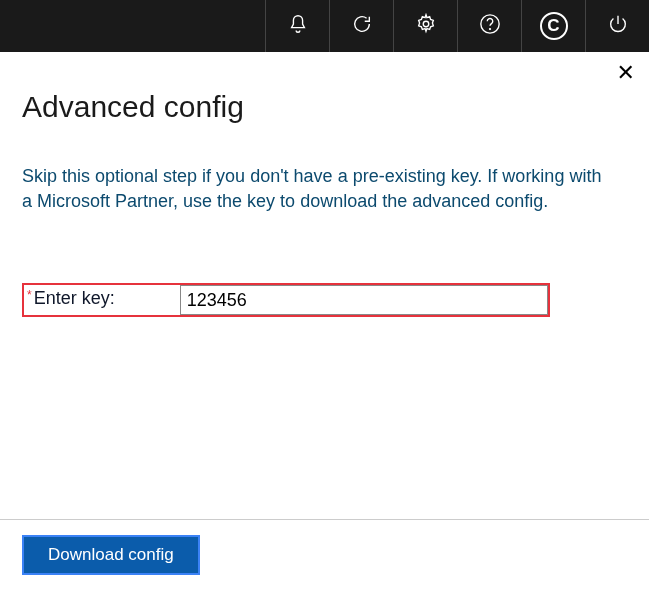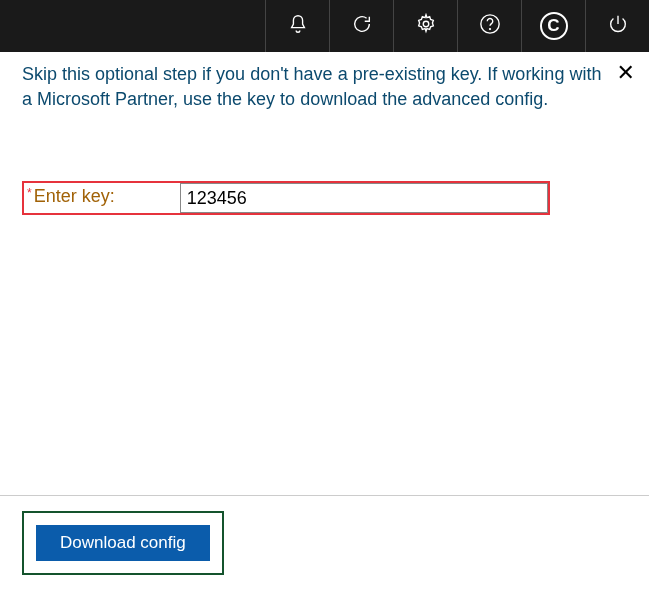--- a/index.html
+++ b/index.html
@@ -82,21 +82,21 @@
       width: 528px;
       height: 34px;
     }
     .field-required {
       color: #e6323c;
       font-size: 12px;
       padding: 3px 0 0 3px;
     }
     .field-label {
       font-size: 18px;
-      color: #a16207;
+      color: #0f172a;
       padding: 3px 4px 0 2px;
       white-space: nowrap;
       width: 148px;
     }
     .field-input {
       flex: 1;
       border: 1px solid #888;
       border-top: 1px solid #888;
       font-size: 18px;
       padding: 1px 6px;
@@ -106,22 +106,22 @@
     .footer {
       position: absolute;
       left: 0;
       right: 0;
       bottom: 0;
       border-top: 1px solid #ccc;
       padding: 15px 22px 18px 22px;
     }
     .download-wrap {
       display: inline-block;
-      border: 2px solid #14532d;
-      padding: 12px;
+      border: 2px solid #3b82f6;
+      padding: 0;
     }
     .download-btn {
       background: #0b5cab;
       color: #fff;
       border: none;
       font-size: 17px;
       padding: 8px 24px;
       cursor: pointer;
       font-family: inherit;
       display: block;
@@ -175,20 +175,21 @@
         </svg>
     </span>
   </div>
 </div>
 
 <div class="panel">
   <div class="close-btn">
     <span>✕</span>
   </div>
 
+  <h1 class="panel-title">Advanced config</h1>
 
   <p class="panel-desc">Skip this optional step if you don't have a pre-existing key. If working with a Microsoft Partner, use the key to download the advanced config.</p>
 
   <div class="field-row">
     <span class="field-required">*</span>
     <span class="field-label">Enter key:</span>
     <input class="field-input" type="text" value="123456" style="">
   </div>
 
   <div class="footer">

